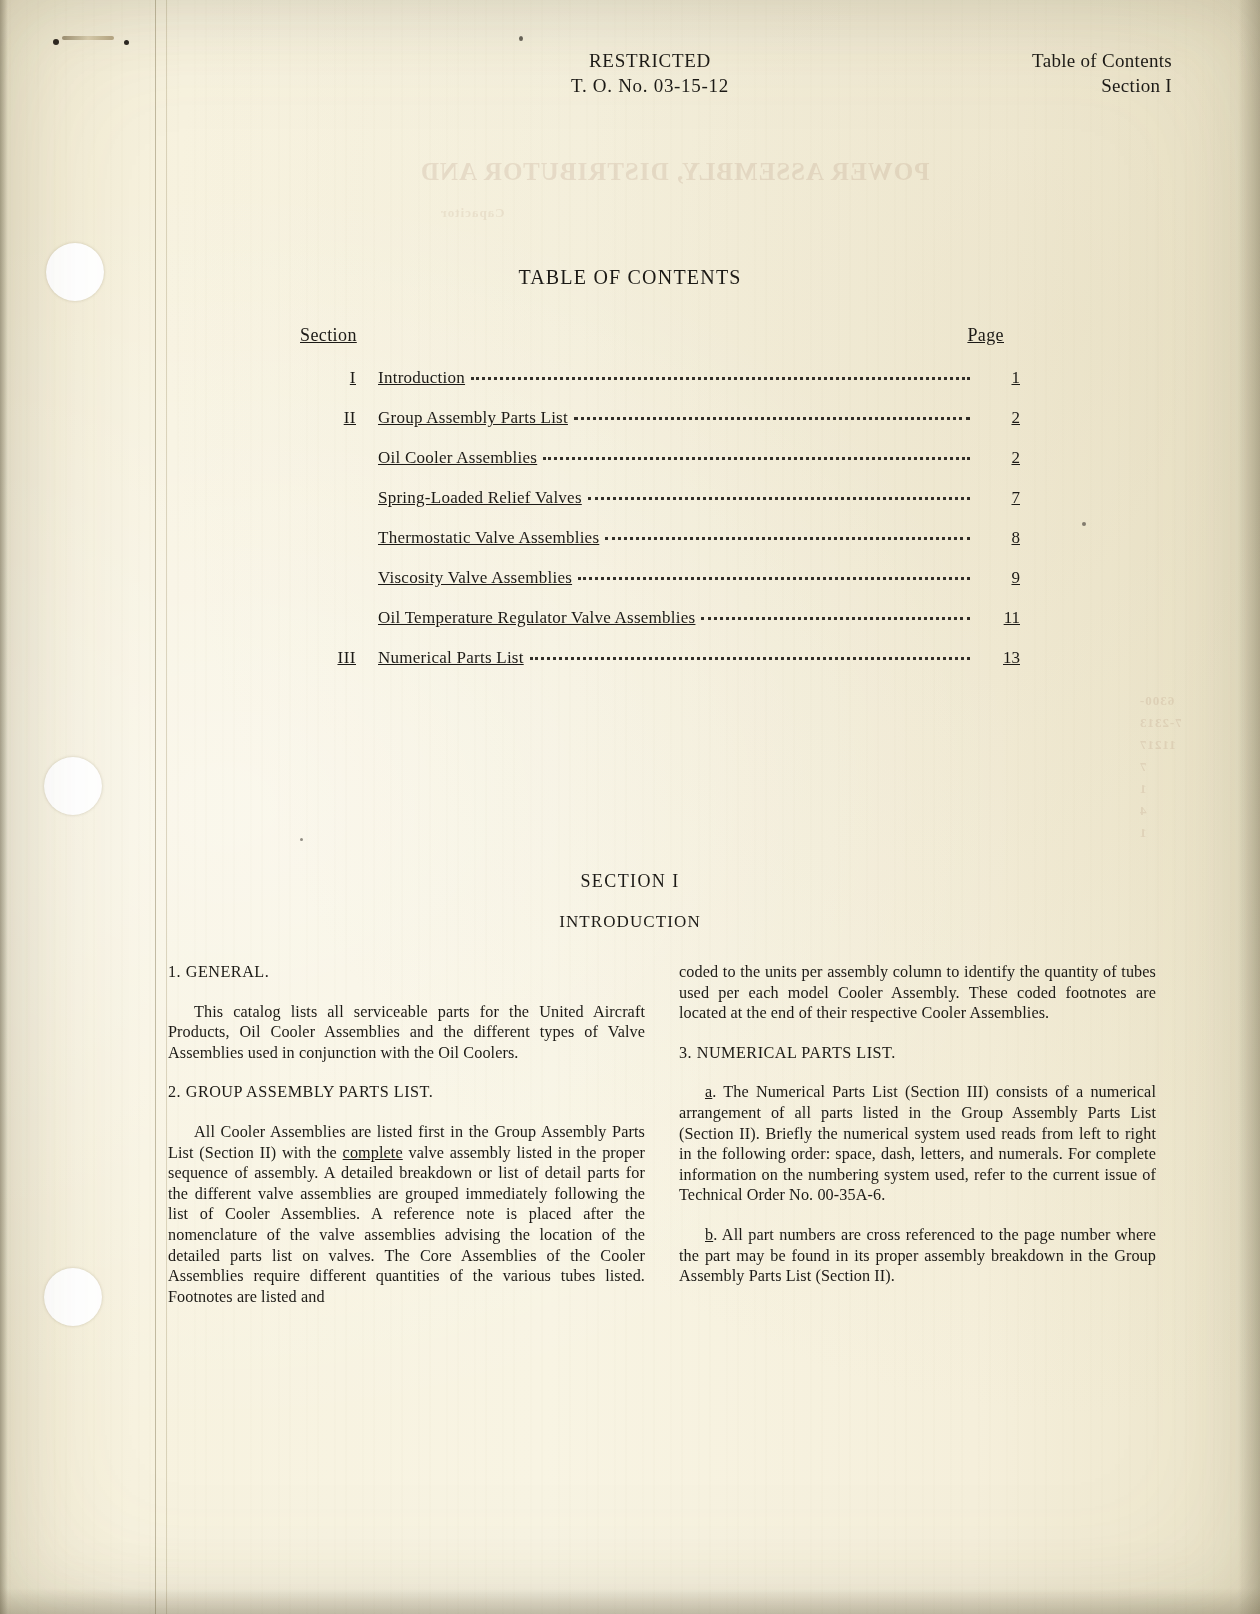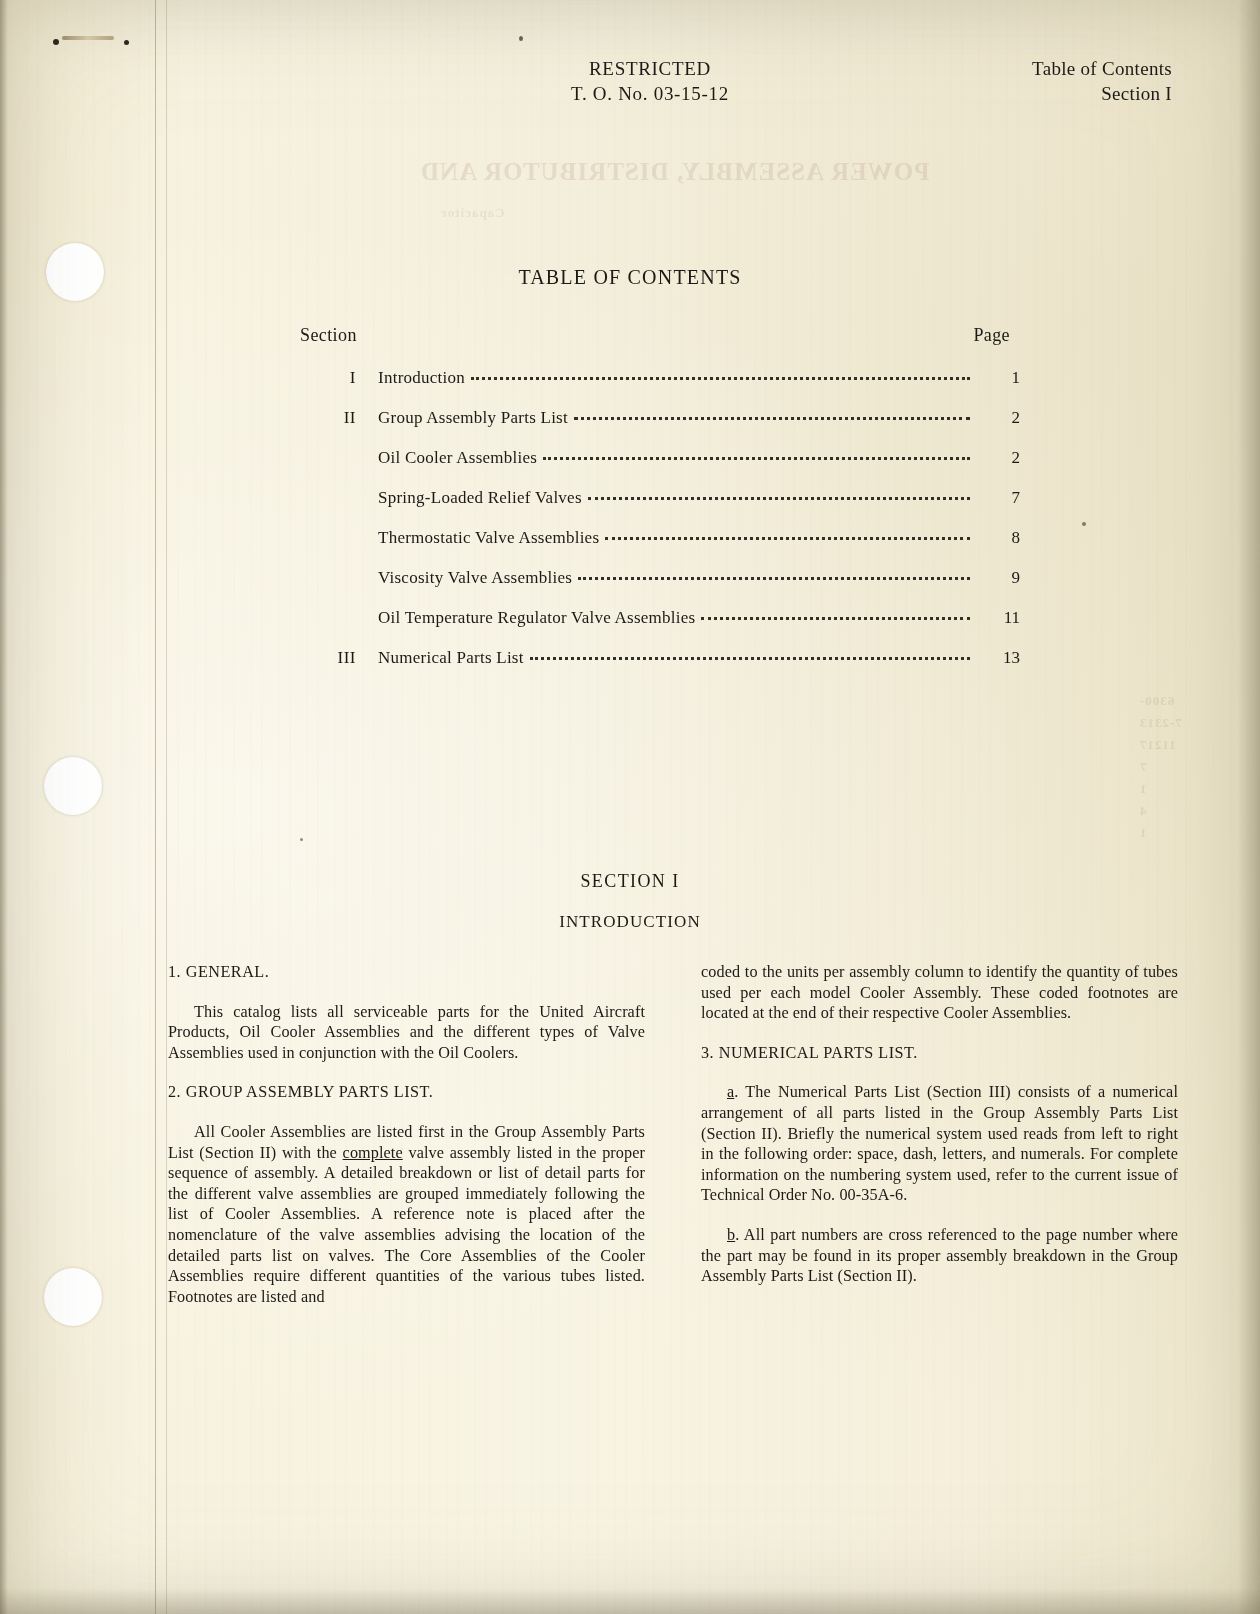--- a/index.html
+++ b/index.html
@@ -126,21 +126,21 @@
     color: rgba(162,120,96,0.16);
     transform: scaleX(-1);
   }
 
   
   .content { position: relative; z-index: 5; }
 
   
   .runhead {
     position: absolute;
-    top: 56px; left: 170px; right: 88px;
+    top: 48px; left: 170px; right: 88px;
     display: flex;
     justify-content: space-between;
     align-items: flex-start;
   }
   .runhead-left {
     text-align: center;
     width: 460px;
     margin-left: 250px;
     font-size: 19px;
     line-height: 25px;
@@ -160,29 +160,30 @@
     text-align: center;
     font-size: 20px;
     letter-spacing: 1.2px;
   }
   .toc {
     position: absolute;
     top: 325px;
     left: 300px;
     width: 720px;
     font-size: 17px;
+    text-decoration: underline;
   }
   .toc-head {
     display: flex;
     justify-content: space-between;
     font-size: 18px;
     letter-spacing: 0.4px;
     margin-bottom: 22px;
   }
-  .toc-head .th-page { margin-right: 10px; }
+  .toc-head .th-page { margin-right: 16px; }
   .toc-row {
     display: flex;
     align-items: baseline;
     height: 40px;
   }
   .toc-sec {
     width: 56px;
     text-align: right;
     padding-right: 22px;
     font-size: 17px;
@@ -220,21 +221,21 @@
   .sec-1 { top: 871px; font-size: 18px; }
   .sec-2 { top: 912px; font-size: 17px; letter-spacing: 1.1px; }
 
   
   .body-cols {
     position: absolute;
     top: 962px;
     left: 168px;
     width: 1010px;
     display: flex;
-    gap: 56px;
+    gap: 34px;
   }
   .col { width: 477px; }
   .col p {
     margin: 0 0 0 0;
     font-size: 16.2px;
     line-height: 20.6px;
     text-align: justify;
     text-justify: inter-word;
     letter-spacing: 0.1px;
   }

